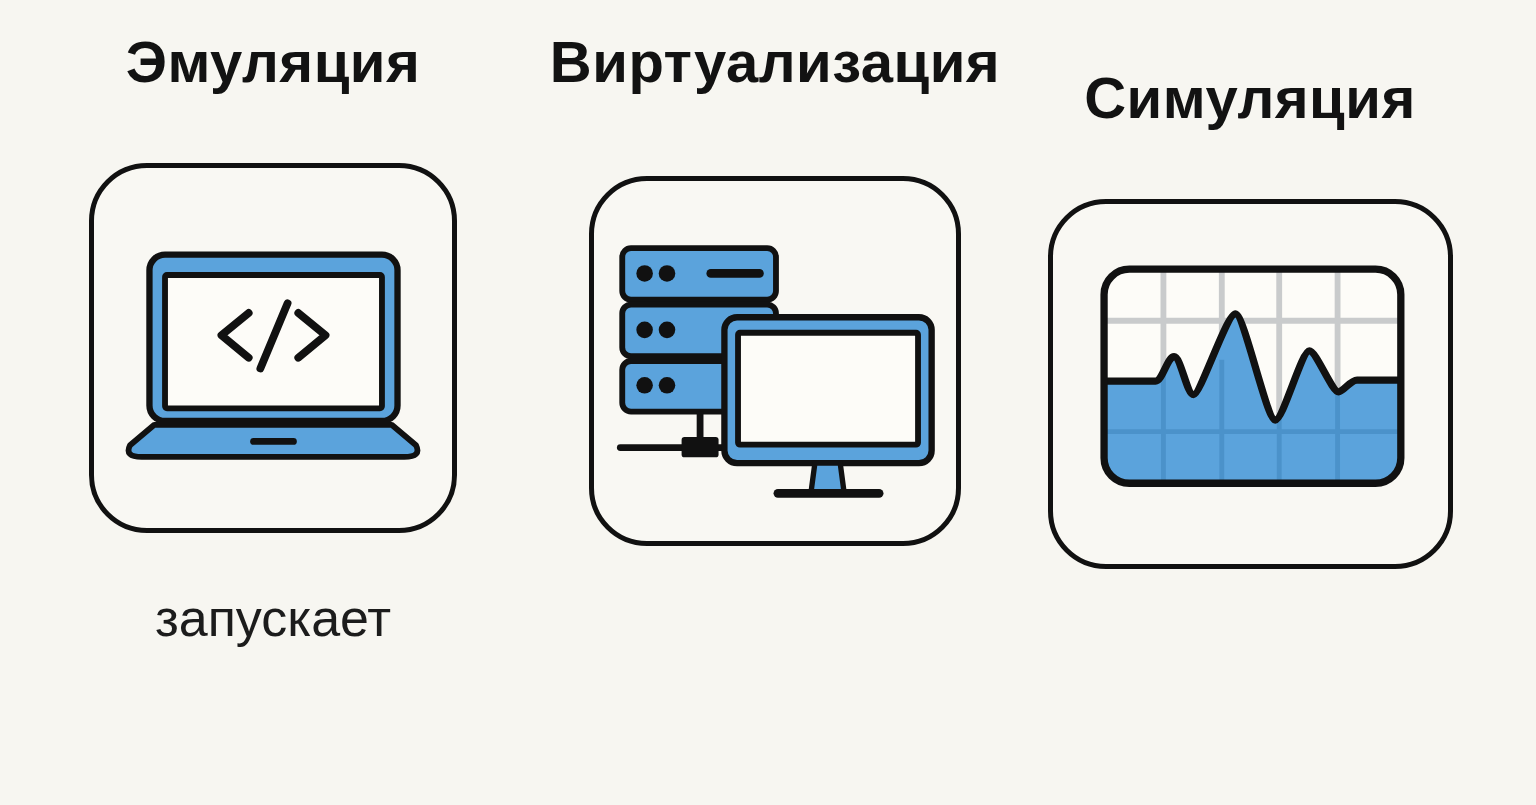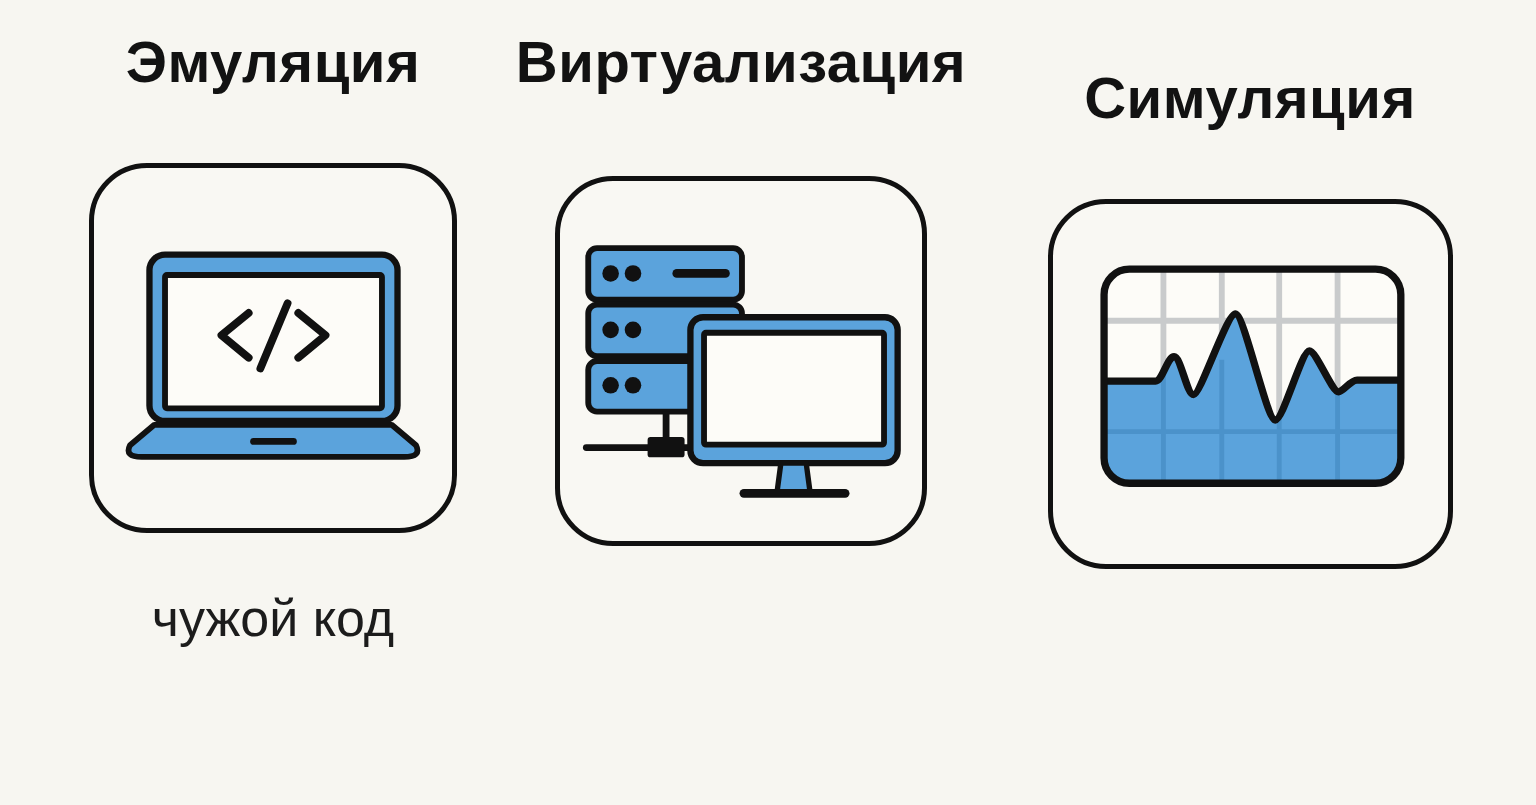--- a/index.html
+++ b/index.html
@@ -17,21 +17,21 @@
   }
   .column {
     position: absolute;
     top: 0;
     height: 799px;
     display: flex;
     flex-direction: column;
     align-items: center;
   }
   .col-1 { left: 30px;  width: 486px; }
-  .col-2 { left: 502px; width: 478px; gap: 13px; }
+  .col-2 { left: 536px; width: 478px; gap: 13px; }
   .col-3 { left: 1036px; width: 428px; margin-top: 36px; }
 
   .title {
     margin-top: 30px;
     height: 64px;
     line-height: 64px;
     font-size: 58px;
     font-weight: 700;
     letter-spacing: 0.5px;
     color: #121212;
@@ -74,21 +74,21 @@
         <polyline points="159,149 131,172 159,195"></polyline>
         <line x1="199" y1="139" x2="171" y2="206"></line>
         <polyline points="210,149 238,172 210,195"></polyline>
       </g>
 
       <path d="M62,264 L306,264 L331,285 Q337,297 319,297 L49,297 Q31,297 37,285 Z" fill="#5BA3DC" stroke="#111111" stroke-width="6" stroke-linejoin="round"></path>
       <line x1="164" y1="281" x2="205" y2="281" stroke="#111111" stroke-width="7" stroke-linecap="round"></line>
     </svg>
   </div>
   <div class="caption">
-    <div>чужой код</div>
+    <div>запускает</div>
   </div>
 </div>
 
 <div class="column col-2">
   <div class="title">Виртуализация</div>
   <div class="card card-2">
     <svg viewBox="0 0 372 370" aria-hidden="true">
 
       <g>
         <rect x="29" y="69" width="158" height="53" rx="9" fill="#5BA3DC" stroke="#111111" stroke-width="6"></rect>

